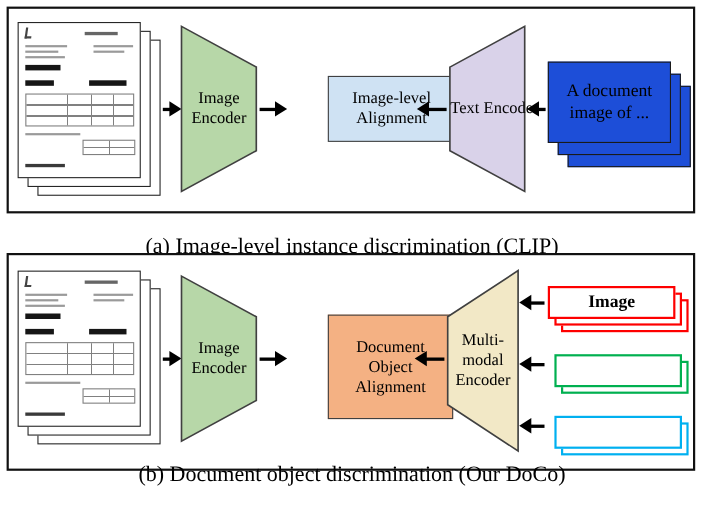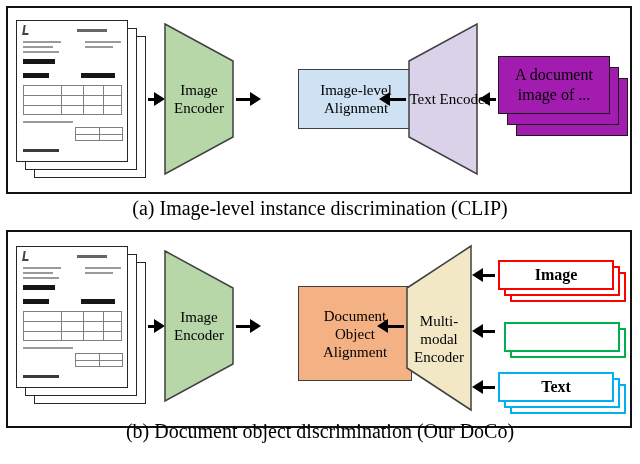--- a/index.html
+++ b/index.html
@@ -3,21 +3,21 @@
 <meta charset="utf-8">
 <style>
   * { margin:0; padding:0; box-sizing:border-box; }
   html,body { width:640px; height:464px; background:#ffffff; font-family:"Liberation Serif", serif; position:relative; overflow:hidden; }
 
   .panel { position:absolute; left:6px; width:626px; border:2px solid #111; background:#fff; }
   #panel-a { top:6px; height:188px; }
   #panel-b { top:230px; height:198px; }
 
   .caption { position:absolute; left:0; width:640px; text-align:center; font-size:20px; color:#000; line-height:26px; }
-  #caption-a { top:195px; }
+  #caption-a { top:211px; }
   #caption-b { top:418px; }
 
   
   .doc-stack { position:absolute; width:132px; height:160px; }
   .doc-page { position:absolute; width:112px; height:142px; background:#fff; border:1.5px solid #262626; }
   .dp2 { left:18px; top:16px; }
   .dp1 { left:9px; top:8px; }
   .dpf { left:0; top:0; }
   .d-el { position:absolute; }
   .d-logo { left:6px; top:4px; width:6px; height:10px; border-left:2px solid #444; border-bottom:2px solid #444; transform:skewX(-8deg); }
@@ -56,21 +56,21 @@
   .align-box { position:absolute; border:1.5px solid #404040; display:flex; align-items:center; justify-content:center; text-align:center; font-size:15px; line-height:18px; color:#000;margin-left:36px; }
 
   
   .card-stack { position:absolute; width:132px; height:46px; }
   .card-stack .pcard { position:absolute; width:116px; height:30px; background:#fff; border:2px solid var(--cc,#000);font-weight:bold; }
   .card-stack .b2 { left:12px; top:12px; }
   .card-stack .b1 { left:6px; top:6px; }
   .card-stack .front { left:0; top:0; display:flex; align-items:center; justify-content:center; font-size:16px; }
 
   .prompt-stack { position:absolute; width:132px; height:82px; }
-  .prompt-stack .pcard { position:absolute; width:112px; height:58px; background:#a21caf; border:1.5px solid #1a1a1a; }
+  .prompt-stack .pcard { position:absolute; width:112px; height:74px; background:#1d4ed8; border:1.5px solid #1a1a1a; }
   .prompt-stack .b2 { left:18px; top:22px; }
   .prompt-stack .b1 { left:9px; top:11px; }
   .prompt-stack .front { left:0; top:0; display:flex; align-items:center; justify-content:center; text-align:center; font-size:16px; line-height:20px; padding:0 6px; }
 </style>
 </head>
 <body>
 
 <div class="panel" id="panel-a">
 
   <div class="doc-stack" style="left:8px;top:12px">
@@ -178,21 +178,21 @@
   <div class="align-box" style="left: 254px; top: 54px; width: 114px; height: 95px; padding: 0px 14px; background: rgb(244, 177, 131);">Document Object Alignment</div>
 
   <div class="arrow left" style="left:370px;top:87px;width:26px">
       <div class="shaft"></div>
       <div class="head"></div>
     </div>
 
   <svg class="trap" style="left: 398px; top: 13px; --fill: #f2e8c6;" width="66" height="166">
       <polygon points="1,43 65,1 65,165 1,123"></polygon>
     </svg>
-  <div class="shape-label" style="left:398px;top:24px;width:66px;height:166px">Multi-modal Encoder</div>
+  <div class="shape-label" style="left:398px;top:13px;width:66px;height:166px">Multi-modal Encoder</div>
 
   <div class="arrow left" style="left:465px;top:36px;width:22px">
       <div class="shaft"></div>
       <div class="head"></div>
     </div>
   <div class="arrow left" style="left:465px;top:92px;width:22px">
       <div class="shaft"></div>
       <div class="head"></div>
     </div>
   <div class="arrow left" style="left:465px;top:148px;width:22px">
@@ -209,19 +209,16 @@
   </div>
 
   <div class="card-stack" style="left: 490px; top: 84px; --cc: #00b050;">
     <div class="pcard b2"></div>
     <div class="pcard b1"></div>
   </div>
 
   <div class="card-stack" style="left: 490px; top: 140px; --cc: #00b0f0;">
     <div class="pcard b2"></div>
     <div class="pcard b1"></div>
-    <div class="pcard front">
-        <span>Text</span>
-      </div>
   </div>
 </div>
 
 <div class="caption" id="caption-b">(b) Document object discrimination (Our DoCo)</div>
 
 </body></html>

